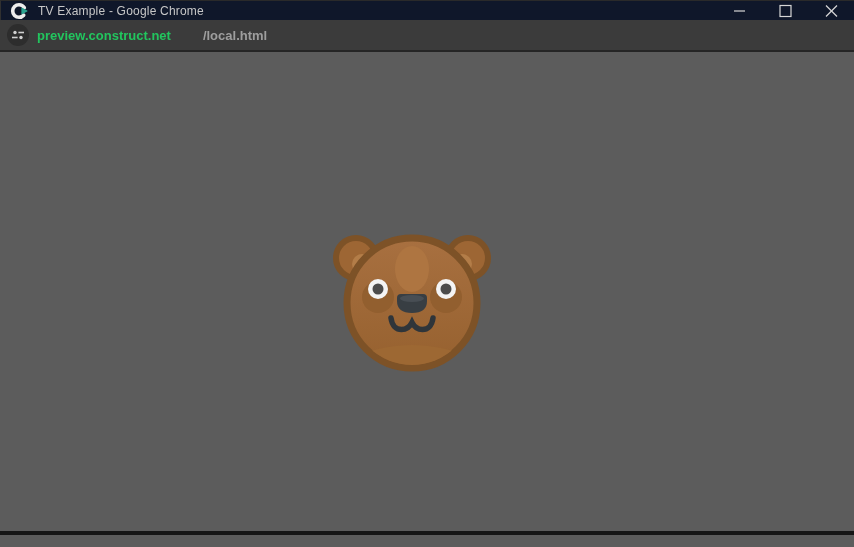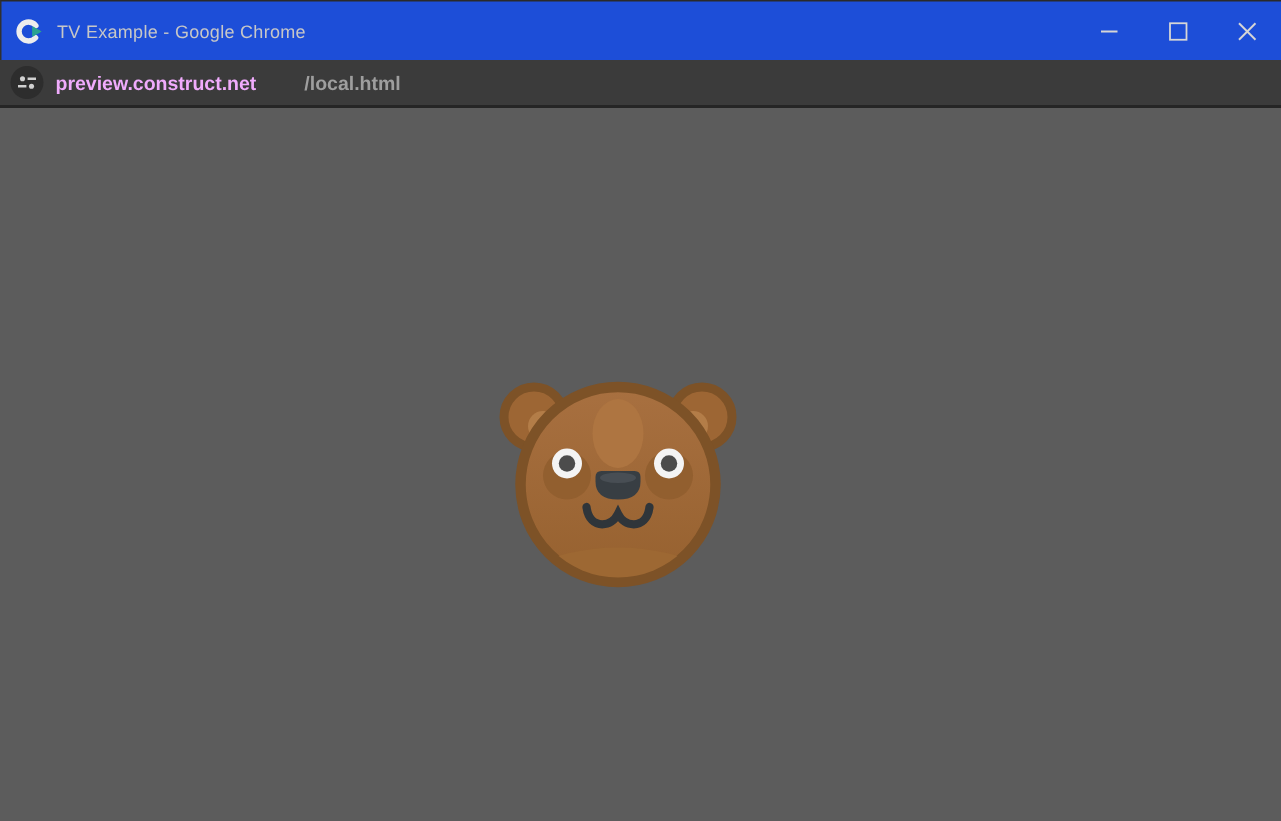--- a/index.html
+++ b/index.html
@@ -3,41 +3,41 @@
 <meta charset="utf-8">
 <style>
   html,body{margin:0;padding:0;background:#000;}
   .window{
     position:relative;width:854px;height:547px;overflow:hidden;
     font-family:"Liberation Sans", sans-serif;
     background:#5c5c5c;
   }
   
   .titlebar{
-    height:40px;background:#1d4ed8;display:flex;align-items:center;
+    height:20px;background:#0f172a;display:flex;align-items:center;
     box-sizing:border-box;border-left:1px solid #303030;border-top:1px solid #2a2a2a;
   }
   .app-icon{width:20px;height:20px;margin-left:8px;flex:0 0 auto;display:flex;align-items:center;justify-content:center;}
   .window-title{
     margin-left:9px;font-size:12px;color:#c7c7c7;letter-spacing:.2px;
     white-space:nowrap;flex:1 1 auto;overflow:hidden;
   }
   .window-controls{display:flex;height:32px;flex:0 0 auto;}
   .win-btn{width:46px;height:32px;display:flex;align-items:center;justify-content:center;background:transparent;border:0;padding:0;cursor:default;}
   .win-btn svg{display:block;}
   
   .addressbar{
     height:30px;background:#3b3b3b;display:flex;align-items:center;
   }
   .site-info-btn{
     width:22px;height:22px;border-radius:50%;background:#2d2d2d;margin-left:7px;
     display:flex;align-items:center;justify-content:center;border:0;padding:0;flex:0 0 auto;
   }
   .url{margin-left:8px;font-size:13px;white-space:nowrap;}
-  .url .host{color:#f0abfc;font-weight:bold;}
+  .url .host{color:#22c55e;font-weight:bold;}
   .url .path{color:#9e9e9e;font-weight:bold;padding-left:32px;}
   .sep{height:2px;background:#252525;}
   
   .content{position:relative;height:479px;background:#5c5c5c;}
   .bear{position:absolute;left:325px;top:171px;}
   .bottom-edge{height:4px;background:#161616;}
 </style>
 </head>
 <body>
 

